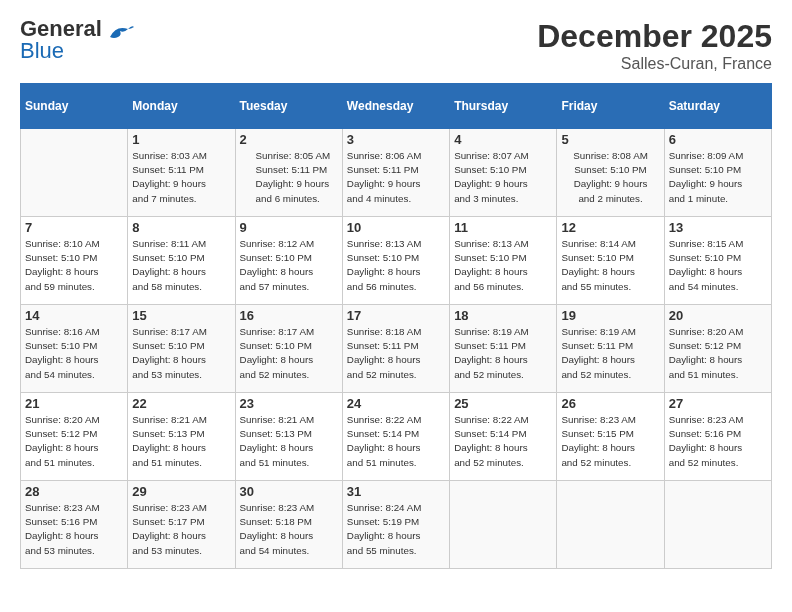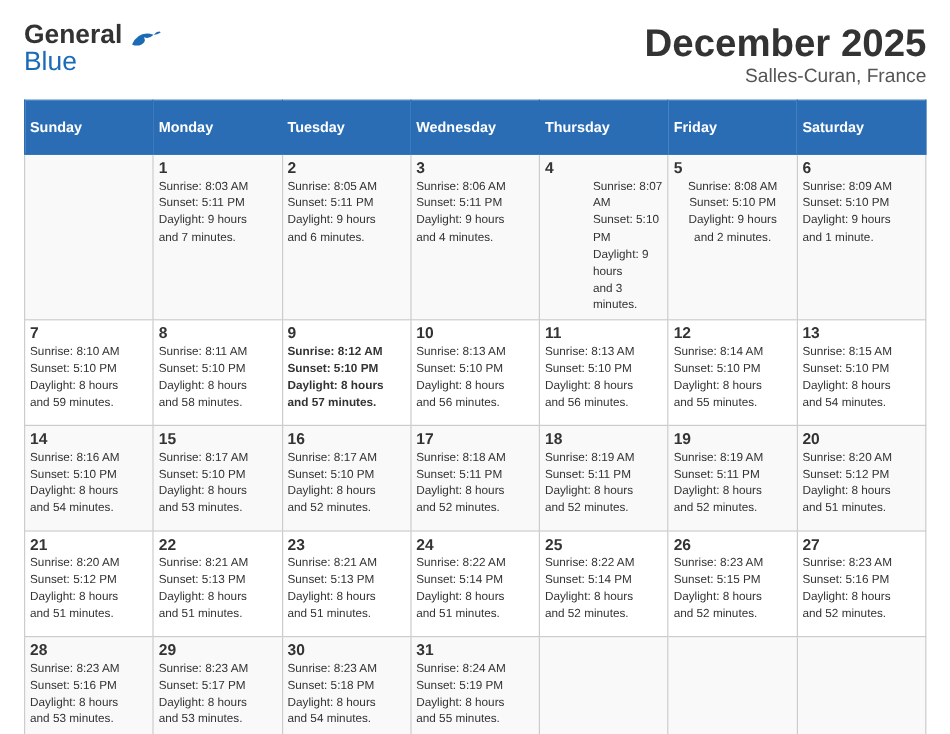--- a/index.html
+++ b/index.html
@@ -127,35 +127,35 @@
           <td class="empty-cell"></td>
           <td>
             <span class="day-num">1</span>
             <div class="day-info" style="white-space: pre-line;">Sunrise: 8:03 AM
 Sunset: 5:11 PM
 Daylight: 9 hours
 and 7 minutes.</div>
           </td>
           <td>
             <span class="day-num">2</span>
-            <div class="day-info" style="white-space: pre-line;">Sunrise: 8:05 AM
+            <div class="day-info" style="white-space: pre-line; margin-left: 16px;">Sunrise: 8:05 AM
 Sunset: 5:11 PM
 Daylight: 9 hours
 and 6 minutes.</div>
           </td>
           <td>
             <span class="day-num">3</span>
             <div class="day-info" style="white-space: pre-line;">Sunrise: 8:06 AM
 Sunset: 5:11 PM
 Daylight: 9 hours
 and 4 minutes.</div>
           </td>
           <td>
             <span class="day-num">4</span>
-            <div class="day-info" style="white-space: pre-line; margin-left: 40px;">Sunrise: 8:07 AM
+            <div class="day-info" style="white-space: pre-line;">Sunrise: 8:07 AM
 Sunset: 5:10 PM
 Daylight: 9 hours
 and 3 minutes.</div>
           </td>
           <td>
             <span class="day-num">5</span>
             <div class="day-info" style="white-space: pre-line; text-align: center;">Sunrise: 8:08 AM
 Sunset: 5:10 PM
 Daylight: 9 hours
 and 2 minutes.</div>
@@ -178,21 +178,21 @@
           </td>
           <td>
             <span class="day-num">8</span>
             <div class="day-info" style="white-space: pre-line;">Sunrise: 8:11 AM
 Sunset: 5:10 PM
 Daylight: 8 hours
 and 58 minutes.</div>
           </td>
           <td>
             <span class="day-num">9</span>
-            <div class="day-info" style="white-space: pre-line; font-weight: bold;">Sunrise: 8:12 AM
+            <div class="day-info" style="white-space: pre-line;">Sunrise: 8:12 AM
 Sunset: 5:10 PM
 Daylight: 8 hours
 and 57 minutes.</div>
           </td>
           <td>
             <span class="day-num">10</span>
             <div class="day-info" style="white-space: pre-line;">Sunrise: 8:13 AM
 Sunset: 5:10 PM
 Daylight: 8 hours
 and 56 minutes.</div>

